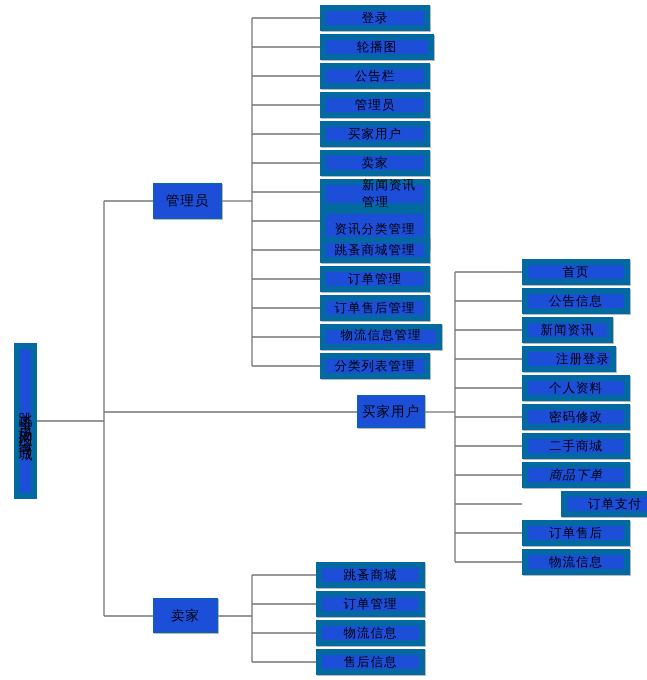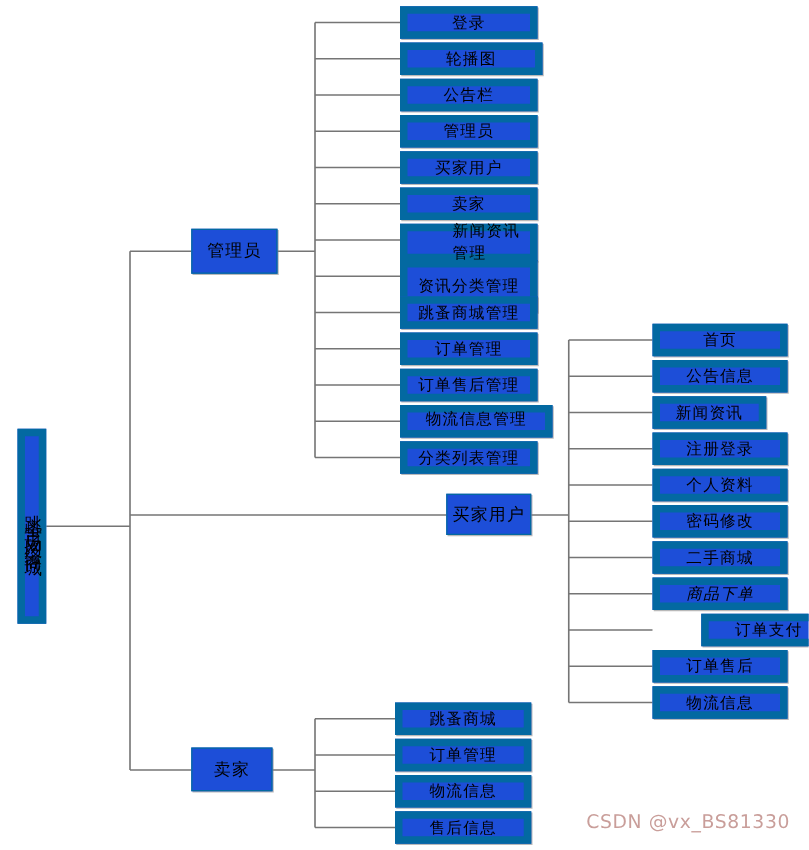--- a/index.html
+++ b/index.html
@@ -121,21 +121,21 @@
       </div>
       <div class="node leaf-node" style="left: 522px; top: 259px; width: 108px; height: 26px;">
         <span>首页</span>
       </div>
       <div class="node leaf-node" style="left: 522px; top: 288px; width: 108px; height: 26px;">
         <span>公告信息</span>
       </div>
       <div class="node leaf-node" style="left: 522px; top: 317px; width: 91px; height: 26px;">
         <span>新闻资讯</span>
       </div>
-      <div class="node leaf-node" style="left: 522px; top: 346px; width: 108px; height: 26px;">
+      <div class="node leaf-node" style="left: 522px; top: 346px; width: 94px; height: 26px; justify-content: flex-end;">
         <span>注册登录</span>
       </div>
       <div class="node leaf-node" style="left: 522px; top: 375px; width: 108px; height: 26px;">
         <span>个人资料</span>
       </div>
       <div class="node leaf-node" style="left: 522px; top: 404px; width: 108px; height: 26px;">
         <span>密码修改</span>
       </div>
       <div class="node leaf-node" style="left: 522px; top: 433px; width: 108px; height: 26px;">
         <span>二手商城</span>
@@ -161,14 +161,13 @@
       <div class="node leaf-node" style="left: 316px; top: 591px; width: 109px; height: 26px;">
         <span>订单管理</span>
       </div>
       <div class="node leaf-node" style="left: 316px; top: 620px; width: 109px; height: 26px;">
         <span>物流信息</span>
       </div>
       <div class="node leaf-node" style="left: 316px; top: 649px; width: 109px; height: 26px;">
         <span>售后信息</span>
       </div>
     </div>
-  <div class="watermark" style="color: rgb(201, 158, 154);">CSDN @vx_BS81330</div>
 </div>
 
 </body></html>

